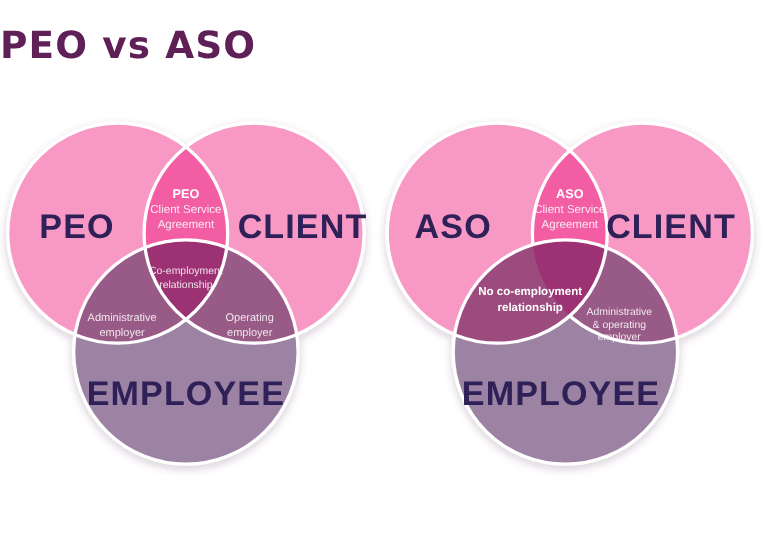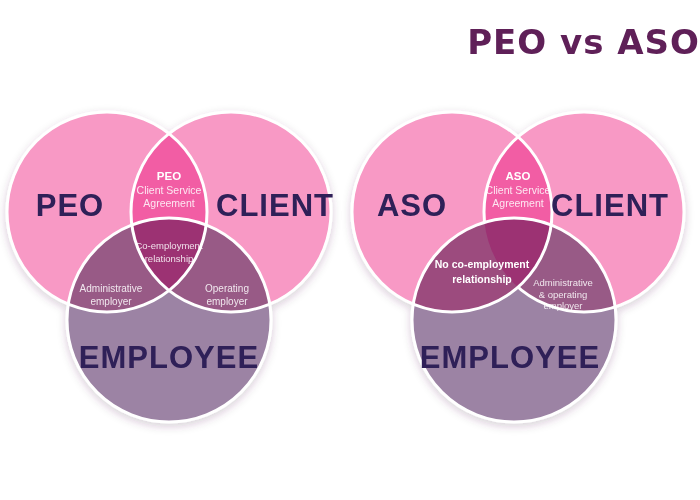--- a/index.html
+++ b/index.html
@@ -1,18 +1,18 @@
 <!DOCTYPE html>
 <html><head>
 <meta charset="utf-8">
 <style>
   html,body{margin:0;padding:0;background:#ffffff;}
   .page{position:relative;width:700px;height:500px;background:#ffffff;overflow:hidden;
         font-family:"Liberation Sans",sans-serif;}
-  .title{position:absolute;top:22px;left:0;width:700px;text-align:right;margin:0;
+  .title{position:absolute;top:22px;left:0;width:700px;text-align:left;margin:0;
          font-family:"DejaVu Sans","Liberation Sans",sans-serif;
          font-size:34px;font-weight:700;letter-spacing:1px;}
   svg{position:absolute;top:0;left:0;}
   .big-label{font-family:"Liberation Sans",sans-serif;font-size:31px;font-weight:700;letter-spacing:1px;}
   .wt{fill:#ffffff;opacity:0.85;}
   .wt-strong{fill:#ffffff;font-weight:700;}
   text{text-anchor:middle;font-family:"Liberation Sans",sans-serif;}
 </style>
 </head>
 <body>

